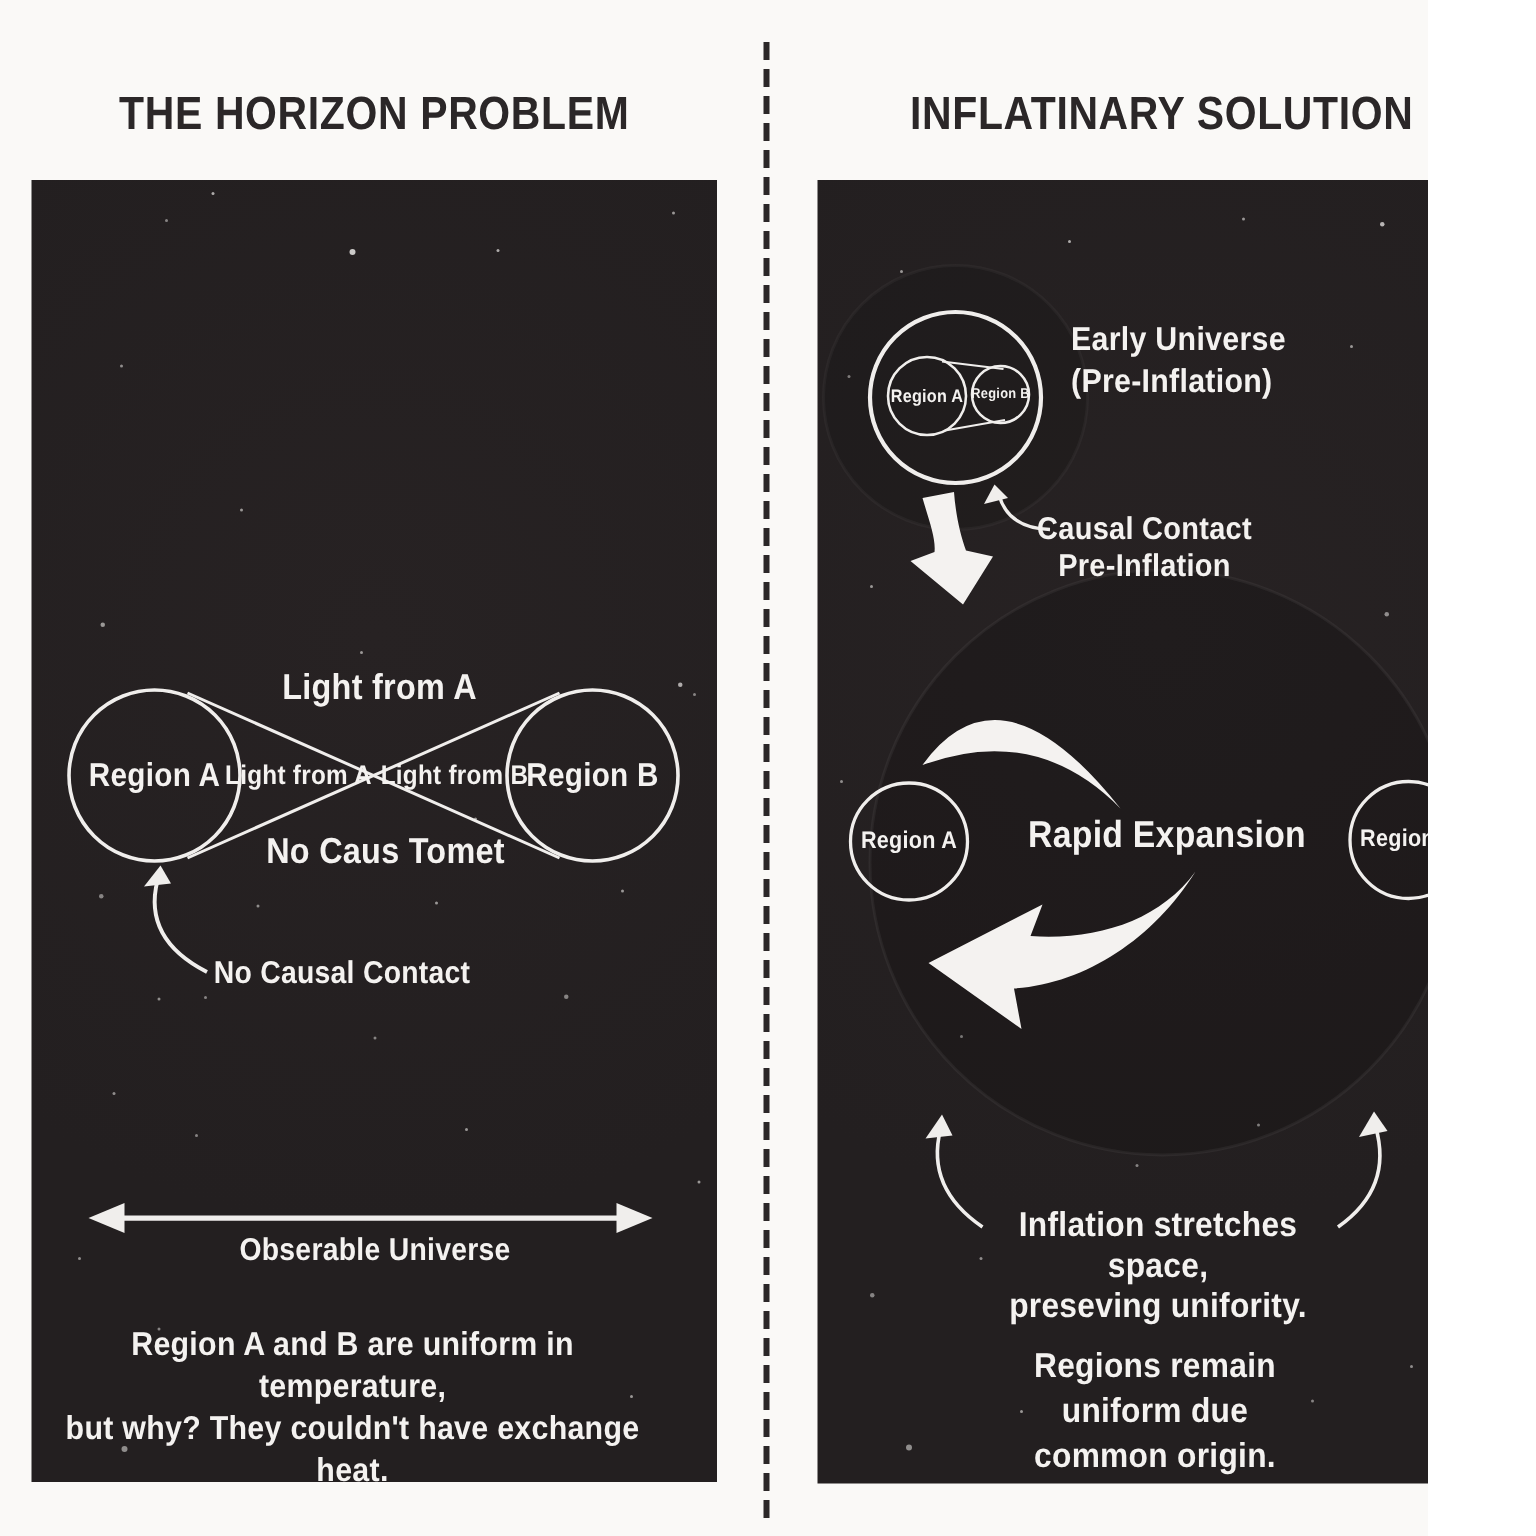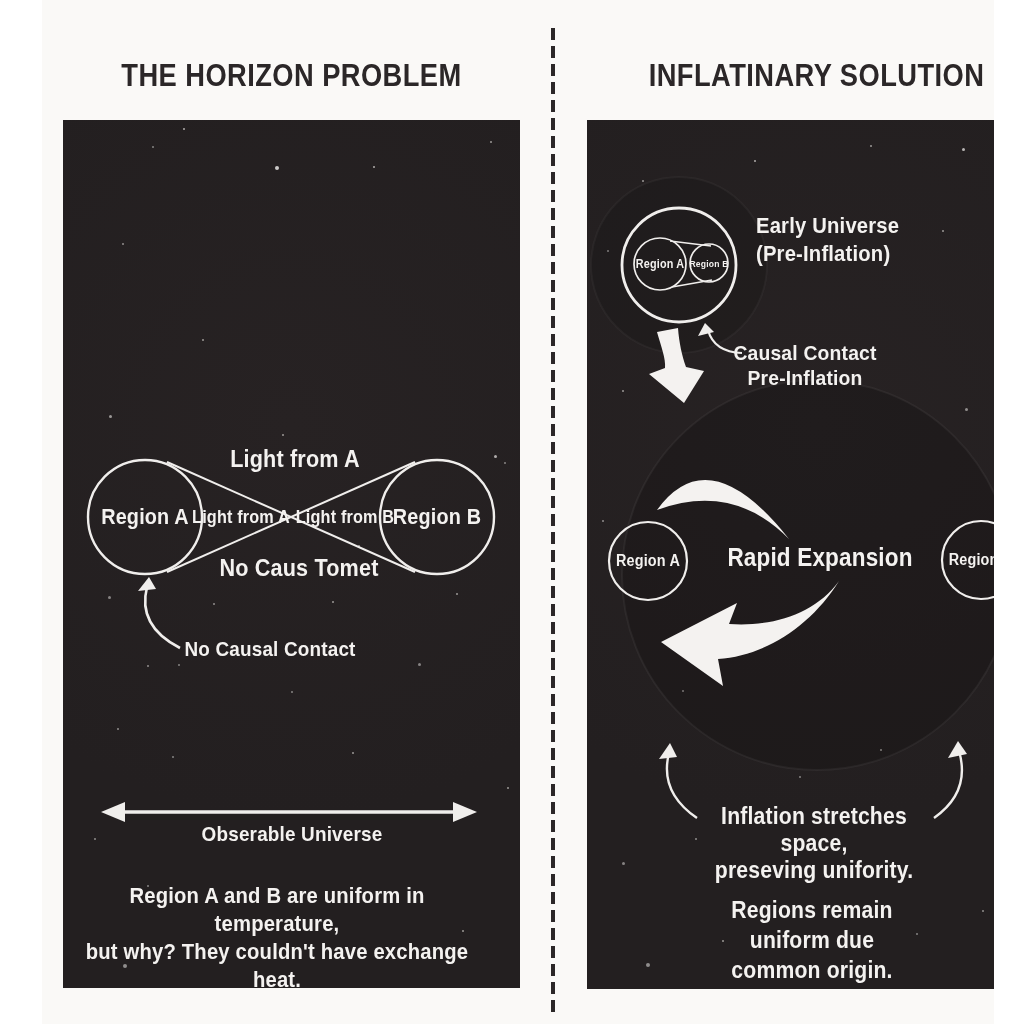--- a/index.html
+++ b/index.html
@@ -1,20 +1,19 @@
 <!DOCTYPE html>
 <html style="--page_bg: #faf9f7; --panel_bg: #231f20; --ink: #2b2728; --text: #f4f2f0; --stroke: #f0eeec;"><head>
 <meta charset="utf-8">
 <style>
   html,body{margin:0;padding:0;}
   .page{
     position:relative;width:952px;height:1024px;overflow:hidden;
     background:var(--page_bg,#faf9f7);
     font-family:"Liberation Sans",sans-serif;
-    margin-left:42px;
   }
   .title{
     position:absolute;top:56px;height:40px;line-height:40px;
     font-size:31px;font-weight:700;letter-spacing:.5px;color:var(--ink,#282425);
     text-align:center;transform:scaleX(.88);transform-origin:center;
     white-space:nowrap;
   }
   .title.left{left:21px;width:457px;}
   .title.right{left:545px;width:459px;}
   .divider{

